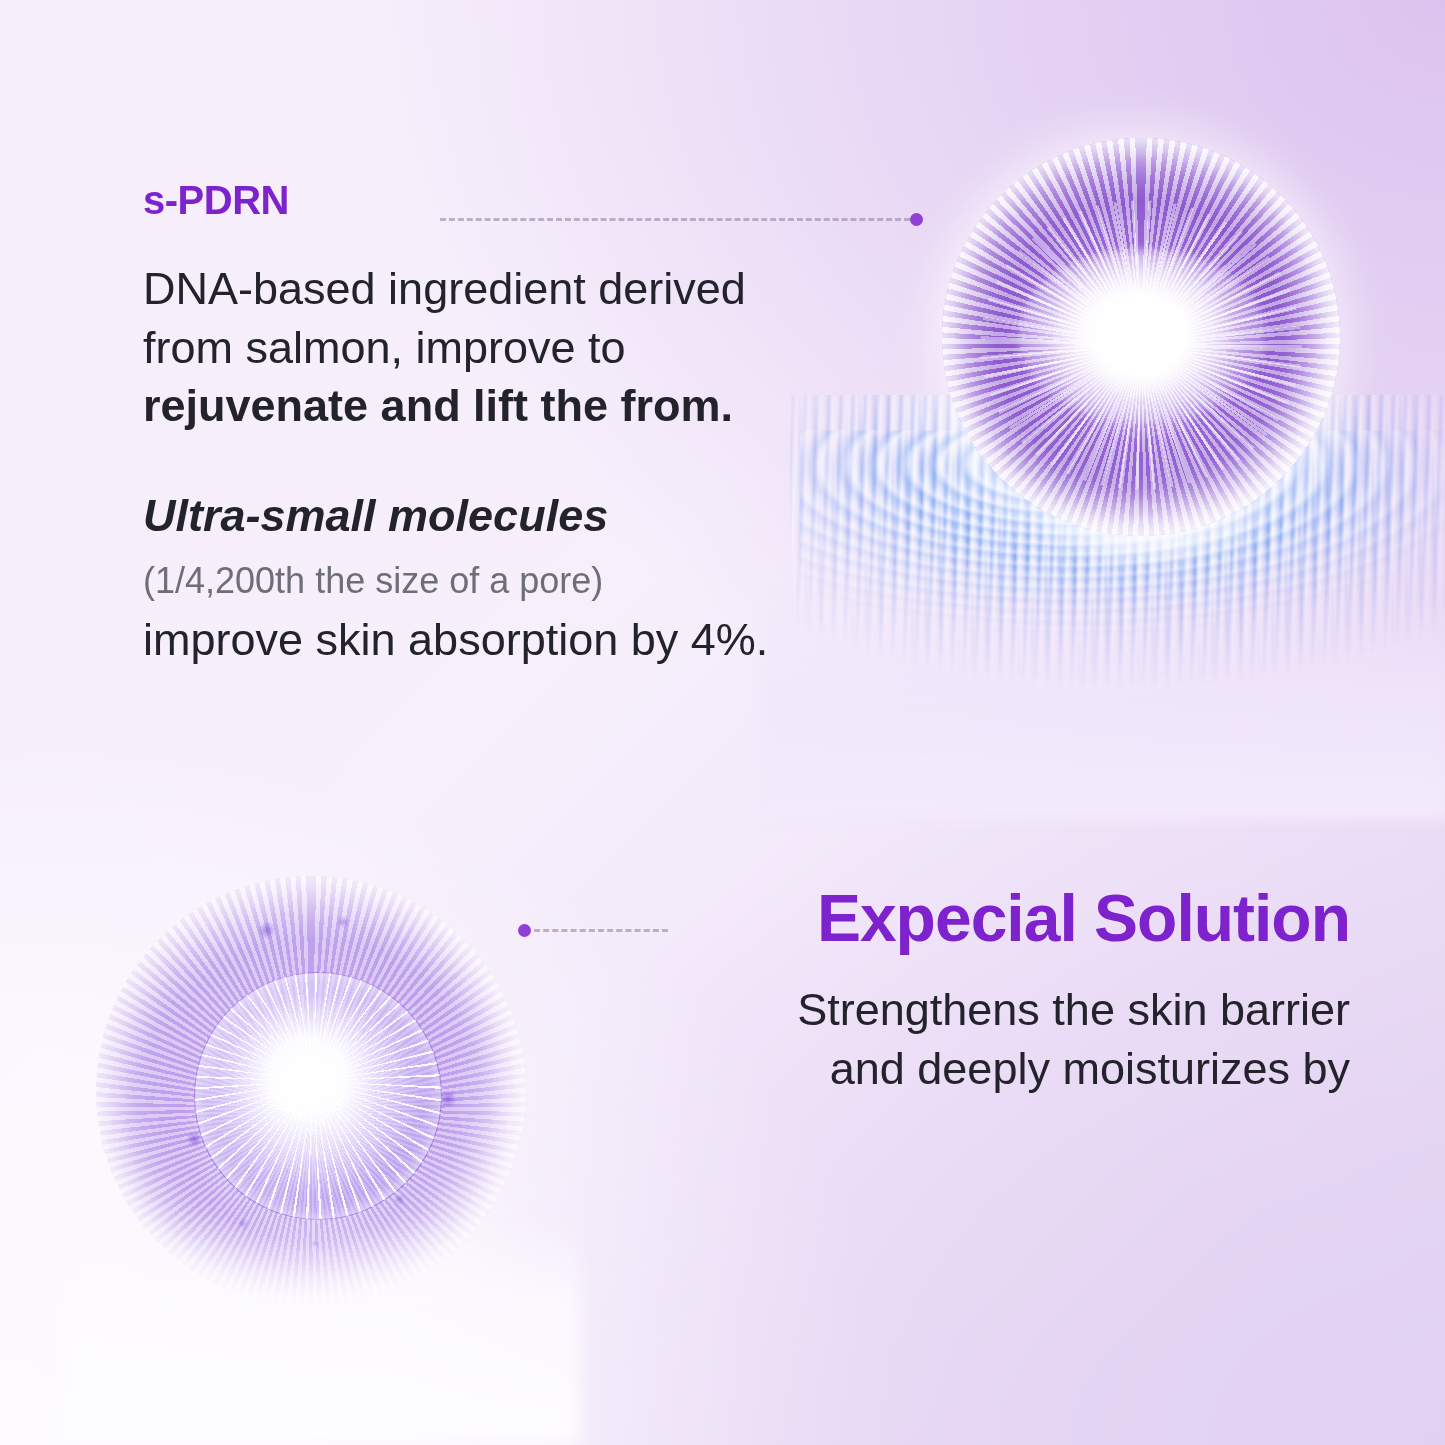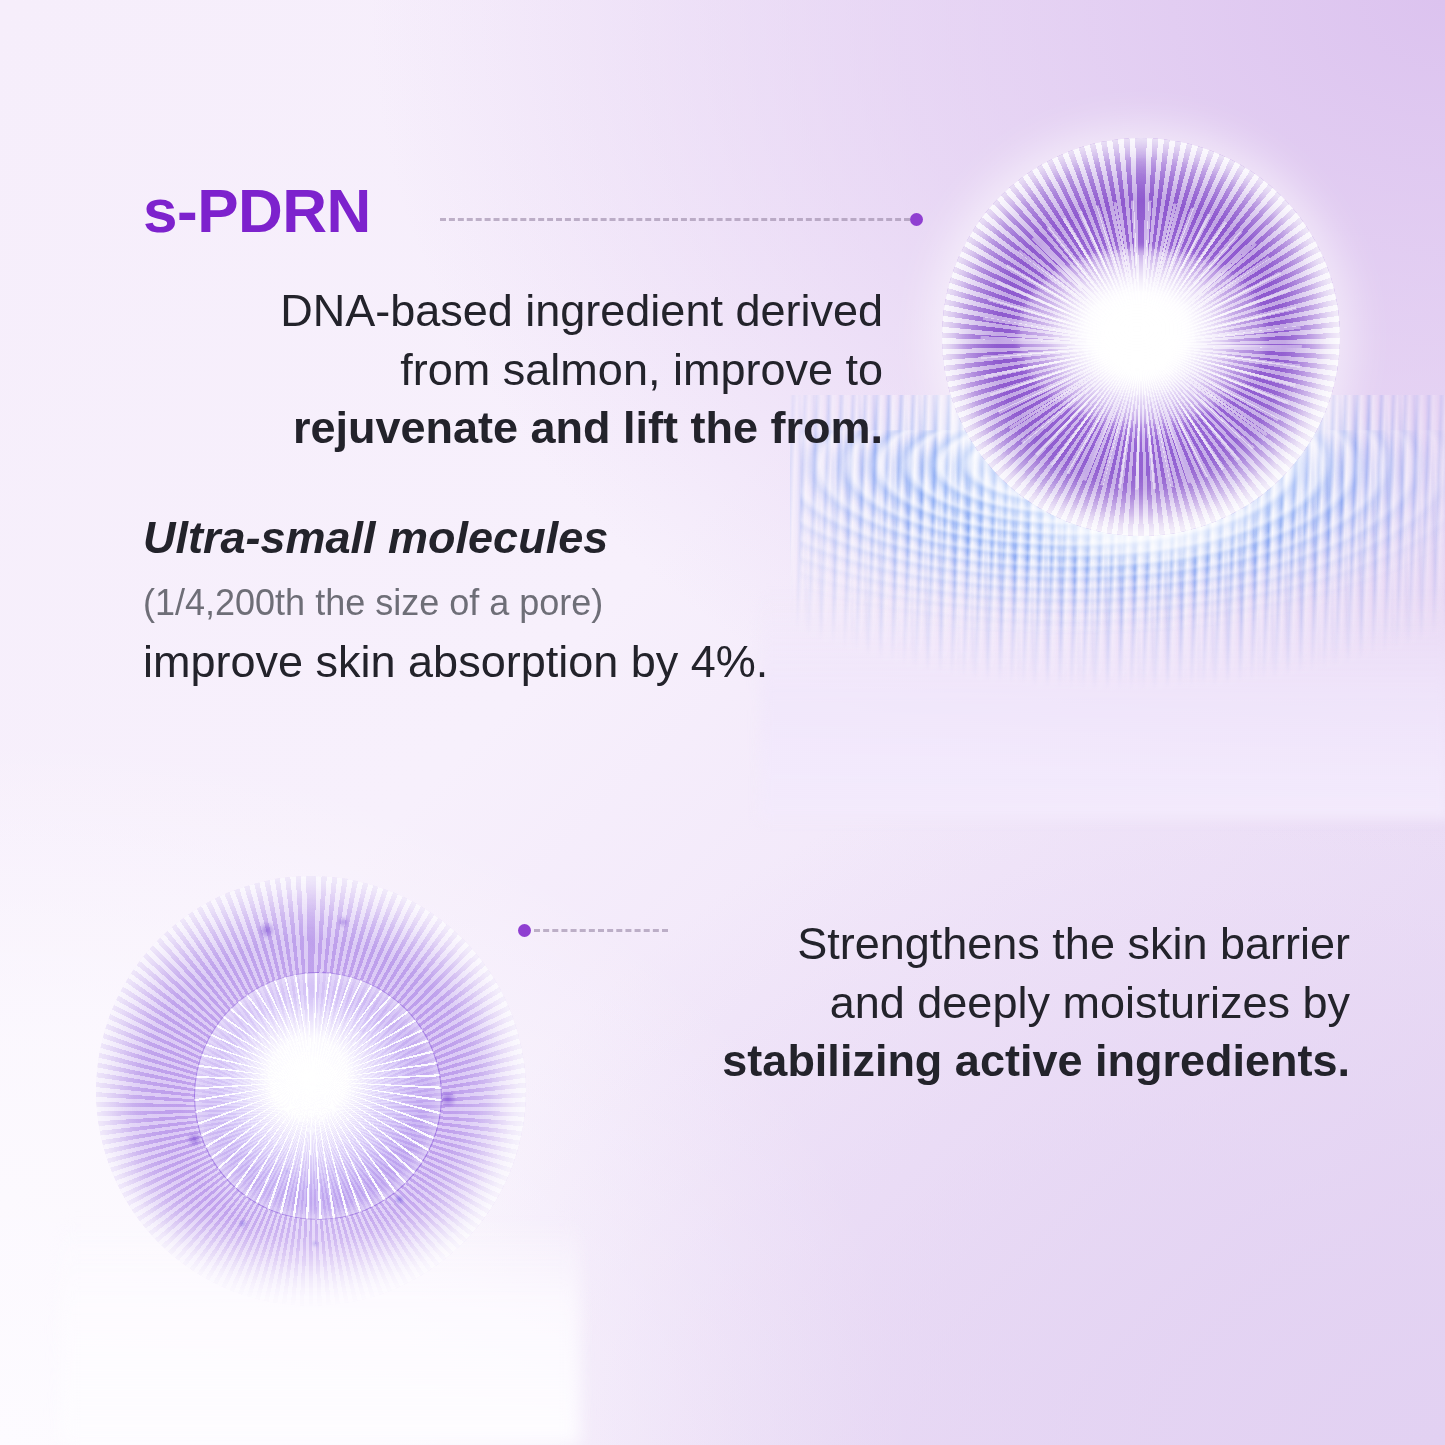--- a/index.html
+++ b/index.html
@@ -201,29 +201,29 @@
   #block-top { left: 143px; top: 180px; width: 740px; }
   #block-bottom { left: 560px; top: 885px; width: 790px; text-align: right; }
 
   .heading {
     font-weight: 700;
     color: #7d22cd;
     letter-spacing: -0.5px;
     line-height: 1;
     margin: 0;
   }
-  #spdrn-heading { font-size: 62px; }
+  #spdrn-heading { font-size: 40px; }
   #expecial-heading { font-size: 66px; letter-spacing: -1px; }
 
   .para {
     color: #23232b;
     line-height: 1.30;
     margin: 0;
   }
-  #spdrn-body { font-size: 45px; margin-top: 40px; text-align: right; }
+  #spdrn-body { font-size: 45px; margin-top: 40px; }
   #spdrn-body .b { font-weight: 700; }
 
   #ultra-title { font-size: 45px; font-weight: 700; color: #23232b; margin-top: 52px; line-height: 1.25; font-style: italic; }
   #ultra-sub   { font-size: 36px; color: #6e6e77; margin-top: 15px; line-height: 1.2; }
   #ultra-line3 { font-size: 45px; color: #23232b; margin-top: 10px; line-height: 1.25; }
 
   #expecial-sub { font-size: 36px; color: #6e6e77; margin-top: 22px; line-height: 1.2; }
   #expecial-body { font-size: 45px; color: #23232b; margin-top: 30px; line-height: 1.30; }
   #expecial-body .b { font-weight: 700; }
 
@@ -270,22 +270,22 @@
 
     <div class="para" id="ultra-title">Ultra-small molecules</div>
 
     <div class="para" id="ultra-sub">(1/4,200th the size of a pore)</div>
 
     <div class="para" id="ultra-line3">improve skin absorption by 4%.</div>
   </div>
 
   <div class="block" id="block-bottom">
 
+    <h1 class="heading" id="expecial-heading">Expecial Solution</h1>
 
 
     <p class="para" id="expecial-body">
       <span class="nowrap">Strengthens the skin barrier</span><br>
       <span class="nowrap">and deeply moisturizes by</span><br>
-      <span class="nowrap b">stabilizing active ingredients.</span>
     </p>
   </div>
 
 </div>
 
 </body></html>

